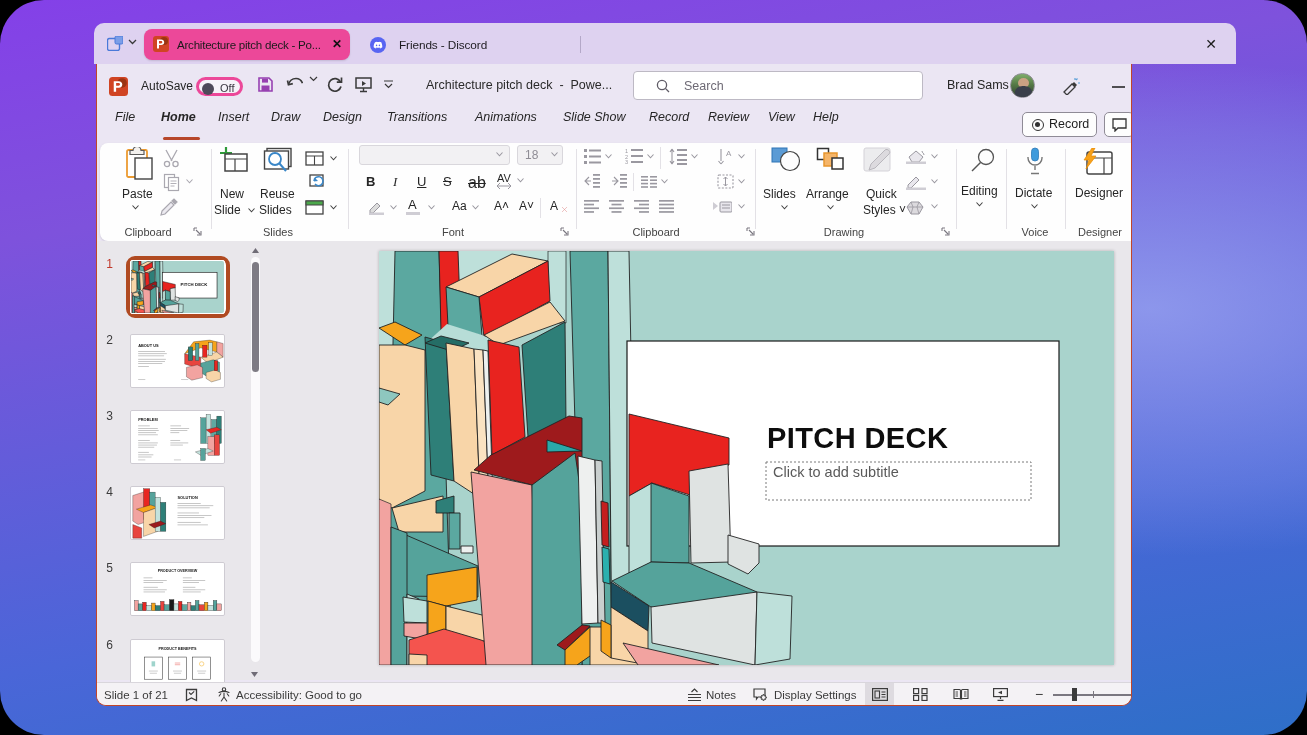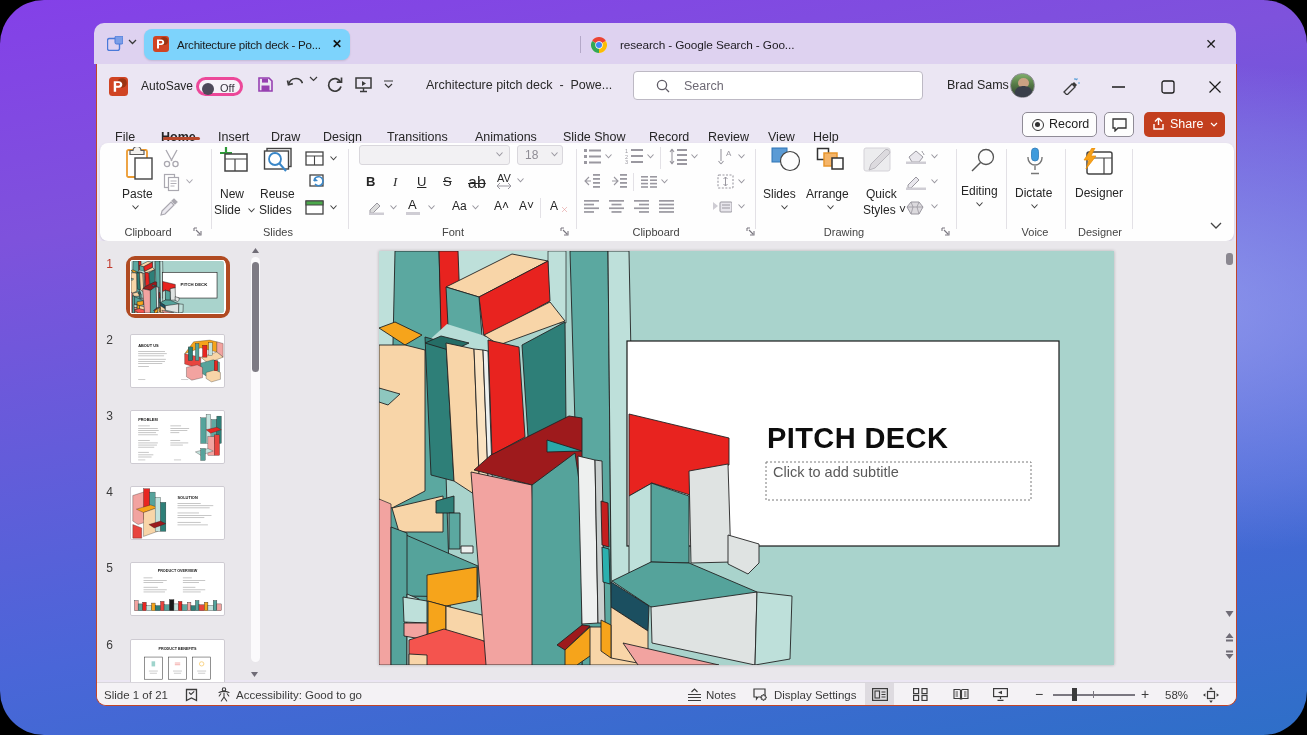--- a/index.html
+++ b/index.html
@@ -4,32 +4,32 @@
 <style>
 * { margin:0; padding:0; box-sizing:border-box; }
 html,body { width:1307px; height:735px; overflow:hidden; background:#000; font-family:"Liberation Sans",sans-serif; }
 .desktop { position:absolute; left:0; top:0; width:1307px; height:735px; border-radius:44px;
   background:radial-gradient(55% 45% at 88% 42%, rgba(152,164,240,0.8) 0%, rgba(152,164,240,0.25) 55%, rgba(152,164,240,0) 75%), linear-gradient(170deg,#8440e8 0%,#7e52dc 25%,#4a66d8 70%,#2e6fc8 100%); }
 
 
 .tabstrip { position:absolute; left:94px; top:23px; width:1142px; height:41px; background:#ded2f0; border-radius:10px 10px 0 0; }
 .snapicon { position:absolute; left:13px; top:13px; width:16px; height:15px; }
 .snapchev { position:absolute; left:34px; top:16px; }
-.tab-active { position:absolute; left:50px; top:6px; width:206px; height:31px; background:#7dd3fc; border-radius:8px; box-shadow:0 1px 2px rgba(0,0,0,.12); }
+.tab-active { position:absolute; left:50px; top:6px; width:206px; height:31px; background:#ec4899; border-radius:8px; box-shadow:0 1px 2px rgba(0,0,0,.12); }
 .tab-active .ppico { position:absolute; left:9px; top:7px; }
 .tab-active .t { position:absolute; left:33px; top:9px; font-size:11.6px; letter-spacing:-0.25px; color:#1b1b1b; white-space:nowrap; }
 .tab-active .x { position:absolute; right:8px; top:7.5px; font-size:12px; color:#111; font-weight:bold; }
 .tab2 { position:absolute; left:276px; top:6px; width:200px; height:31px; }
 .tab2 .t, .tab3 .t { position:absolute; left:29px; top:9px; font-size:11.8px; letter-spacing:-0.1px; color:#1d1b20; white-space:nowrap; }
 .tab3 { position:absolute; left:497px; top:6px; width:220px; height:31px; }
 .tabsep { position:absolute; left:486px; top:13px; width:1px; height:17px; background:#b4a8c8; }
 .strip-x { position:absolute; right:19px; top:13px; font-size:14px; color:#1b1b1b; }
 
 
-.ppwin { position:absolute; left:96px; top:64px; width:1141px; height:642px; background:#ebe6f3; border:1px solid #c0452a; border-top:none; border-radius:0 0 10px 10px; overflow:hidden; }
+.ppwin { position:absolute; left:96px; top:64px; width:1036px; height:642px; background:#ebe6f3; border:1px solid #c0452a; border-top:none; border-radius:0 0 10px 10px; overflow:hidden; }
 
 .titlebar { position:absolute; left:0; top:0; width:100%; height:42px; }
 .titlebar .ppico { position:absolute; left:12px; top:13px; }
 .autosave { position:absolute; left:44px; top:15px; font-size:12px; color:#252525; }
 .toggle { position:absolute; left:99px; top:13px; width:47px; height:19px; border:3px solid #ec4899; border-radius:10px; background:#f6f3f9; }
 .toggle .knob { position:absolute; left:3px; top:2.5px; width:12px; height:12px; border-radius:50%; background:#4e4a5a; }
 .toggle .lab { position:absolute; left:21px; top:2px; font-size:11px; color:#3a3741; }
 .qat { position:absolute; top:12px; }
 .title-txt { position:absolute; left:329px; top:14px; font-size:12.5px; color:#2a2a2a; white-space:nowrap; }
 .searchbox { position:absolute; left:536px; top:7px; width:290px; height:29px; background:#fff; border:1px solid #bdb9c4; border-radius:4px; }
@@ -37,21 +37,21 @@
 .searchbox .ph { position:absolute; left:50px; top:7px; font-size:12.5px; color:#6e6a75; }
 .username { position:absolute; left:850px; top:14px; font-size:12.5px; color:#252525; }
 .avatar { position:absolute; left:913px; top:9px; width:25px; height:25px; border-radius:50%;
   background:linear-gradient(180deg,#7fae6a 0%,#567a46 45%,#2f4030 100%); border:1px solid #8d8a94; overflow:hidden; }
 .avatar::before { content:""; position:absolute; left:7px; top:4px; width:11px; height:10px; border-radius:50%; background:#caa183; }
 .avatar::after { content:""; position:absolute; left:4px; top:12px; width:17px; height:13px; border-radius:45%; background:#3a3f4a; }
 .capbtn { position:absolute; top:13px; color:#1b1b1b; }
 
 
 .menurow { position:absolute; left:0; top:42px; width:100%; height:37px; font-size:12.5px; color:#262626; }
-.menurow .mi { position:absolute; top:24px; }
+.menurow .mi { position:absolute; top:4px;font-style:italic; }
 .menurow .home { font-weight:bold; }
 .homeline { position:absolute; left:66px; top:31px; width:37px; height:3px; background:#b7472a; border-radius:2px; }
 .recbtn { position:absolute; left:925px; top:6px; width:75px; height:25px; background:#fdfdfd; border:1px solid #8f8b96; border-radius:5px; font-size:12.5px; color:#1d1d1d; }
 .recbtn .dot { position:absolute; left:9px; top:6px; width:12px; height:12px; border:1.6px solid #333; border-radius:50%; }
 .recbtn .dot::after { content:""; position:absolute; left:2px; top:2px; width:5px; height:5px; background:#333; border-radius:50%; }
 .recbtn .t { position:absolute; left:26px; top:4px; }
 .cmtbtn { position:absolute; left:1007px; top:6px; width:30px; height:25px; background:#fdfdfd; border:1px solid #8f8b96; border-radius:5px; }
 .sharebtn { position:absolute; left:1047px; top:6px; width:81px; height:25px; background:#c33f1e; border-radius:5px; color:#fff; font-size:12.5px; }
 .sharebtn .t { position:absolute; left:26px; top:5px; }
 
@@ -101,32 +101,28 @@
   <div class="tab-active">
     <svg class="ppico" width="16" height="16" viewBox="0 0 16 16">
         <rect x="0" y="0" width="16" height="16" rx="3" fill="#d04423"></rect>
         <circle cx="11" cy="5" r="4" fill="#9b3412"></circle>
         <path d="M4 3.5h4.2c1.8 0 3 1.1 3 2.8s-1.2 2.8-3 2.8H6v3.4H4z" fill="#fff"></path>
         <path d="M6 5v2.4h2c.8 0 1.3-.5 1.3-1.2S8.8 5 8 5z" fill="#d04423"></path>
       </svg>
     <span class="t">Architecture pitch deck - Po...</span>
     <span class="x">✕</span>
   </div>
+  <div class="tab2">
+    <svg style="position:absolute;left:0;top:8px" width="16" height="16" viewBox="0 0 19 19">
+        <circle cx="9.5" cy="9.5" r="9.5" fill="#5865f2"></circle>
+        <path d="M13.4 6.2a9 9 0 0 0-2.2-.7l-.3.5a8 8 0 0 0-2.4 0l-.3-.5a9 9 0 0 0-2.2.7C4.6 8.3 4.3 10.3 4.4 12.3c.9.7 1.8 1.1 2.7 1.4l.5-.8-.8-.4.2-.2c1.6.8 3.4.8 5 0l.2.2-.8.4.5.8c.9-.3 1.8-.7 2.7-1.4.2-2.3-.4-4.3-1.2-6.1zM7.8 11c-.5 0-.9-.4-.9-1s.4-1 .9-1 .9.4.9 1-.4 1-.9 1zm3.4 0c-.5 0-.9-.4-.9-1s.4-1 .9-1 .9.4.9 1-.4 1-.9 1z" fill="#fff"></path>
+      </svg>
+    <span class="t">Friends - Discord</span>
+  </div>
   <div class="tabsep"></div>
-  <div class="tab3">
-    <svg style="position:absolute;left:0;top:8px" width="16" height="16" viewBox="0 0 16 16">
-        <circle cx="8" cy="8" r="8" fill="#fff"></circle>
-        <path d="M8 8L1.07 4A8 8 0 0 1 14.93 4Z" fill="#ea4335"></path>
-        <path d="M8 8L1.07 4A8 8 0 0 0 8 16Z" fill="#34a853"></path>
-        <path d="M8 8l0 8A8 8 0 0 0 14.93 4Z" fill="#fbbc05"></path>
-        <circle cx="8" cy="8" r="3.7" fill="#fff"></circle>
-        <circle cx="8" cy="8" r="3" fill="#4285f4"></circle>
-      </svg>
-    <span class="t">research - Google Search - Goo...</span>
-  </div>
   <span class="strip-x">✕</span>
 </div>
 
 <div class="ppwin">
   <div class="titlebar">
     <svg class="ppico" width="19" height="19" viewBox="0 0 16 16">
         <rect x="0" y="0" width="16" height="16" rx="3" fill="#d04423"></rect>
         <circle cx="11" cy="5" r="4" fill="#9b3412"></circle>
         <path d="M4 3.5h4.2c1.8 0 3 1.1 3 2.8s-1.2 2.8-3 2.8H6v3.4H4z" fill="#fff"></path>
         <path d="M6 5v2.4h2c.8 0 1.3-.5 1.3-1.2S8.8 5 8 5z" fill="#d04423"></path>

